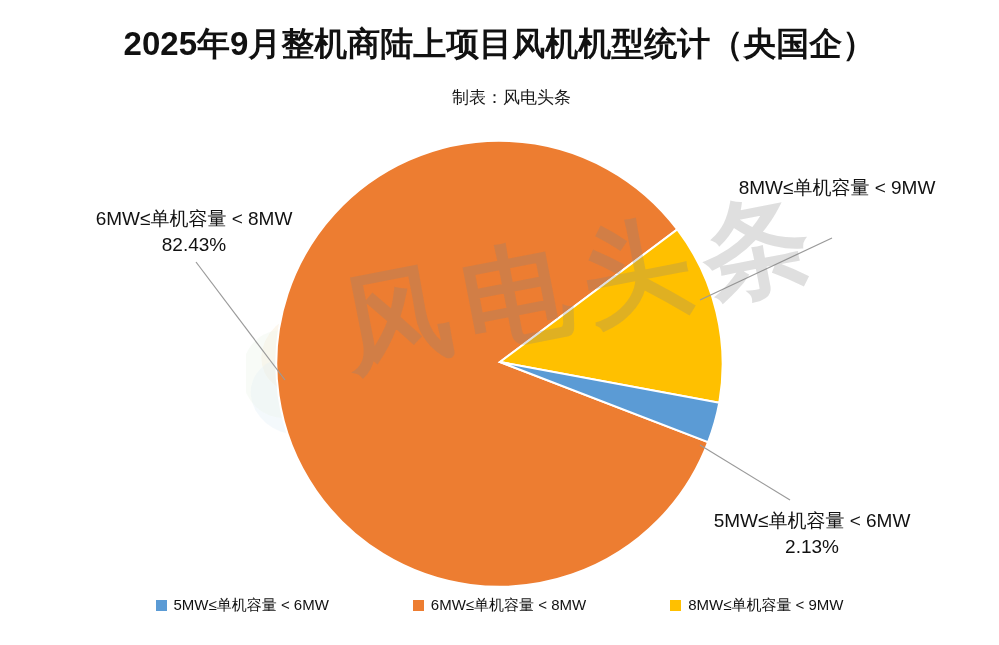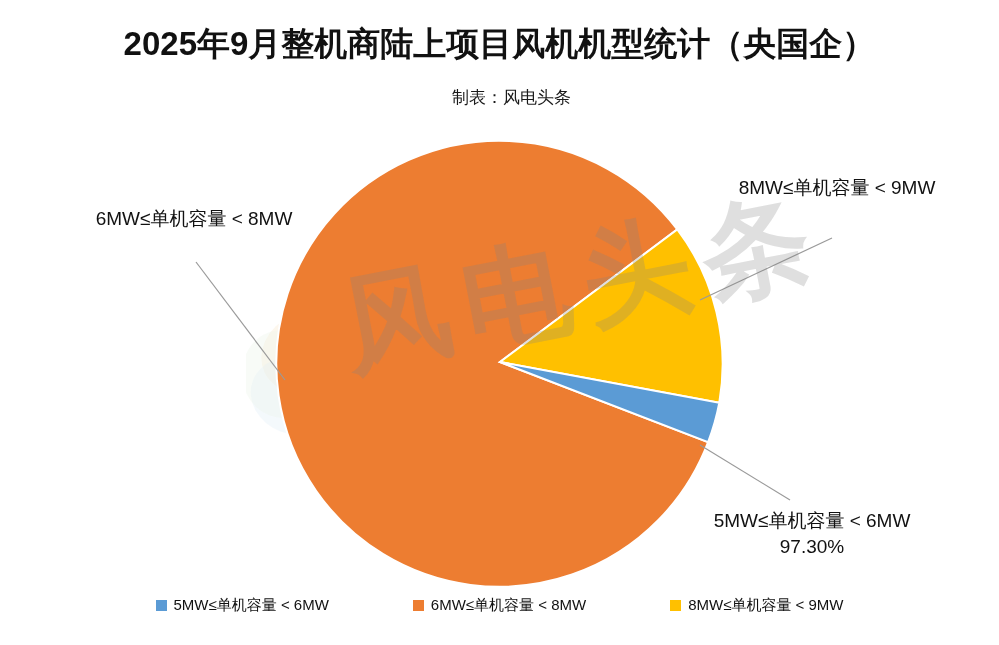--- a/index.html
+++ b/index.html
@@ -155,29 +155,30 @@
 
       <polyline points="196,262 285,380" fill="none" stroke="#9a9a9a" stroke-width="1.2"></polyline>
       <polyline points="832,238 700,300" fill="none" stroke="#9a9a9a" stroke-width="1.2"></polyline>
       <polyline points="790,500 700,445" fill="none" stroke="#9a9a9a" stroke-width="1.2"></polyline>
     </svg>
 
     <div class="watermark-text">风电头条</div>
 
     <div class="callout" id="callout-6-8">
       <span>6MW≤单机容量 &lt; 8MW</span>
+      <span class="pct">82.43%</span>
     </div>
 
     <div class="callout" id="callout-8-9">
       <span>8MW≤单机容量 &lt; 9MW</span>
     </div>
 
     <div class="callout" id="callout-5-6">
       <span>5MW≤单机容量 &lt; 6MW</span>
-      <span class="pct">97.30%</span>
+      <span class="pct">2.13%</span>
     </div>
   </div>
 
   <div class="legend">
     <div class="legend-item">
       <span class="legend-swatch" style="background: rgb(91, 155, 213);"></span>
       <span>5MW≤单机容量 &lt; 6MW</span>
     </div>
     <div class="legend-item">
       <span class="legend-swatch" style="background: rgb(237, 125, 49);"></span>

